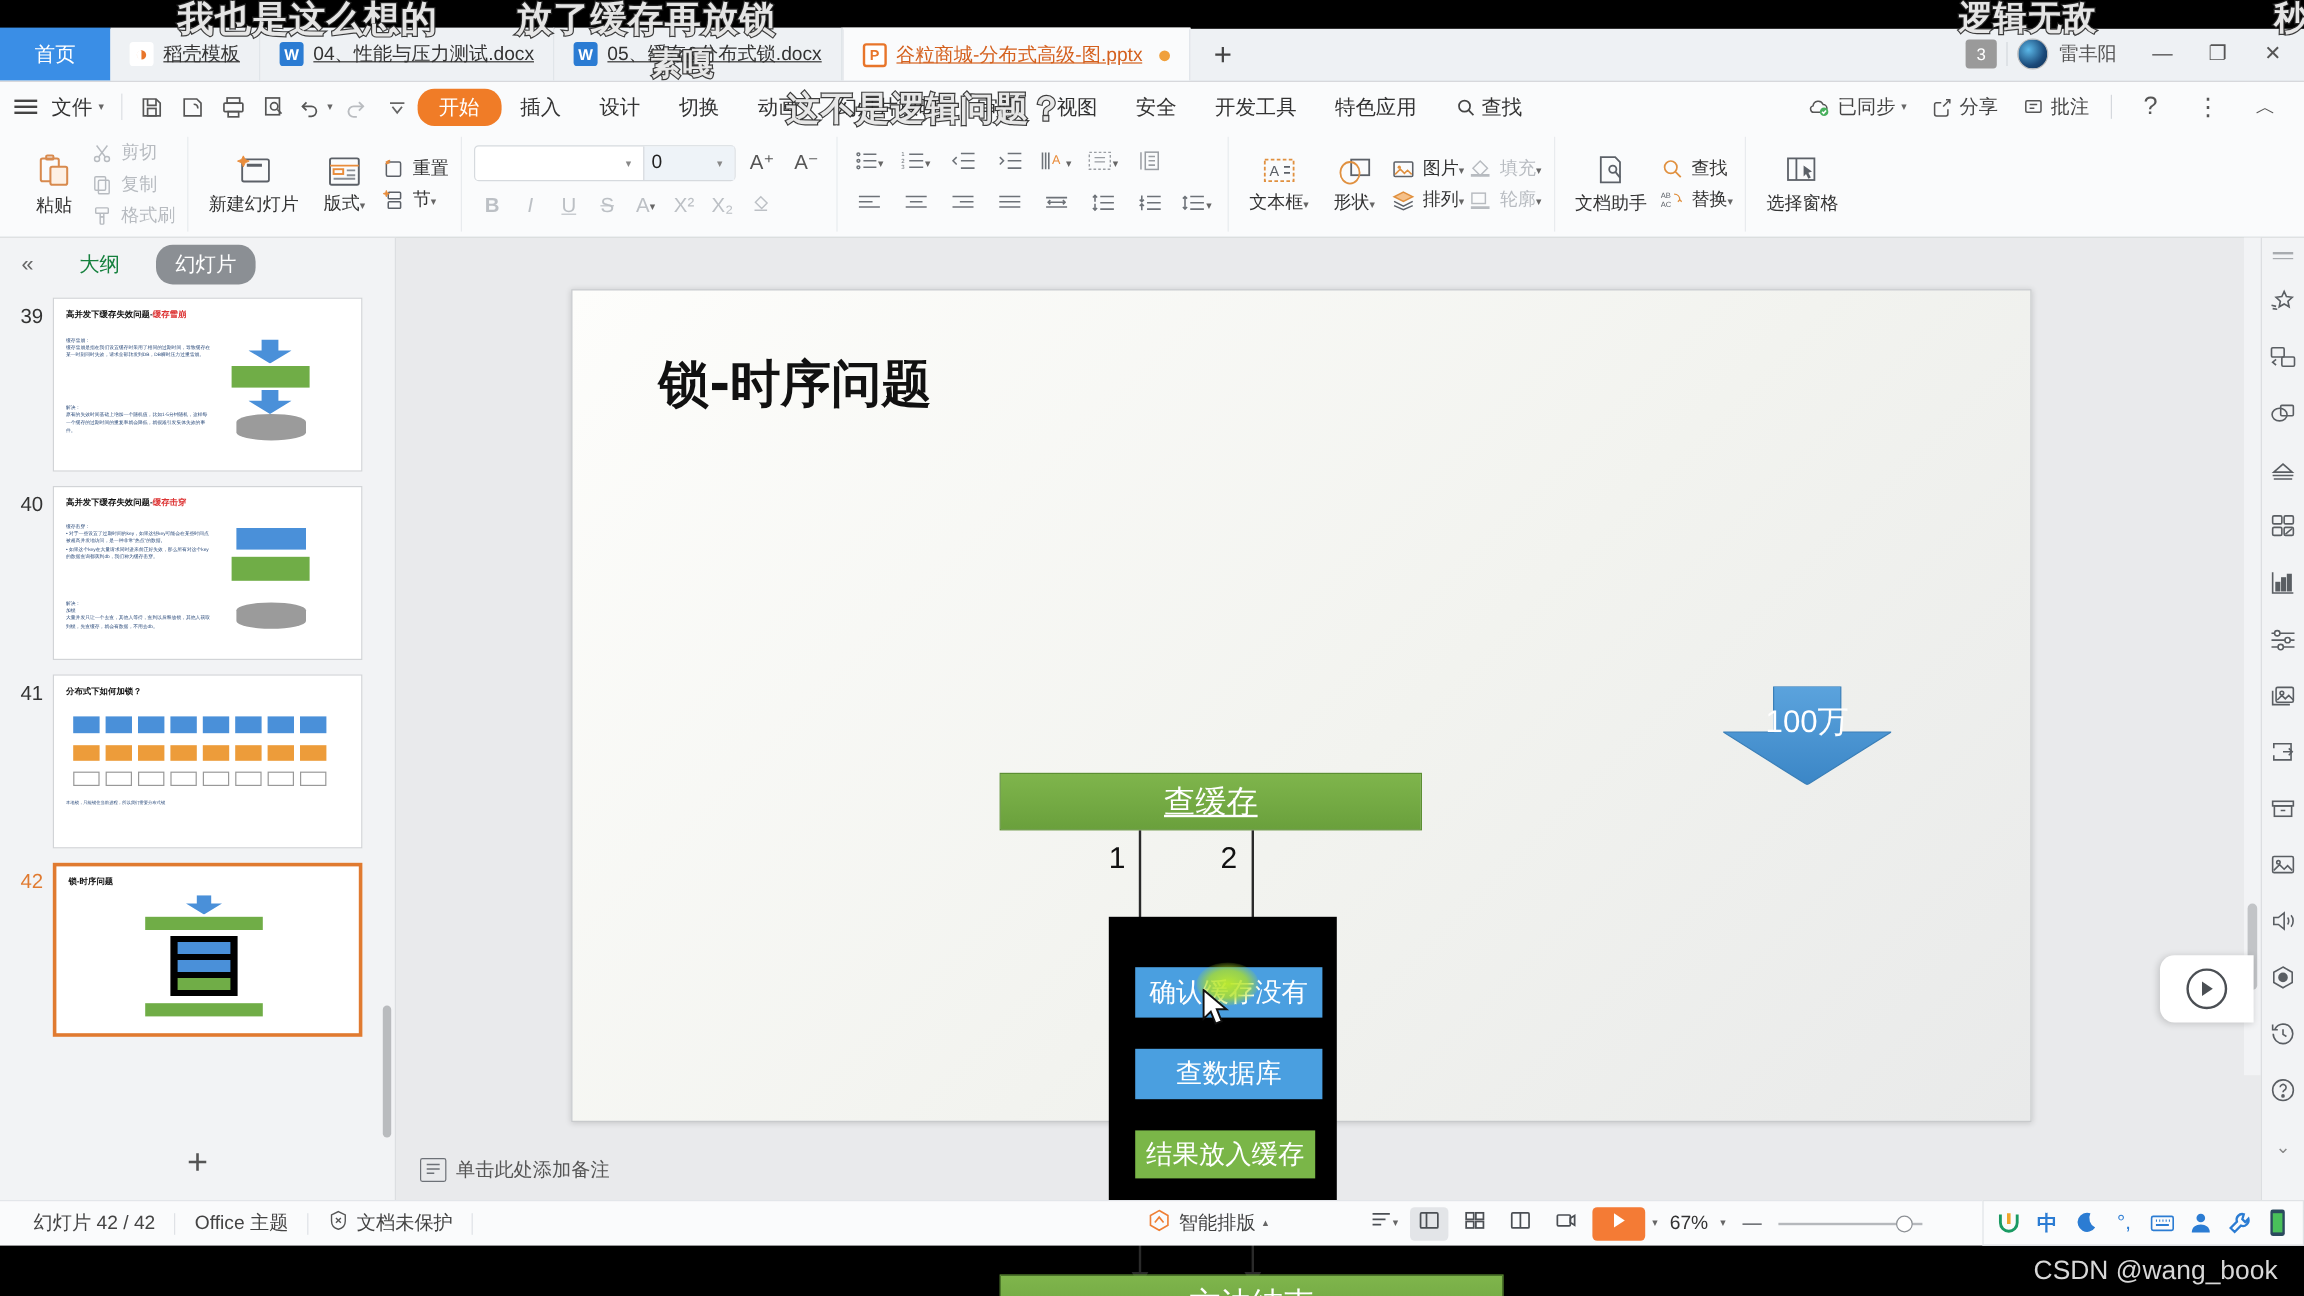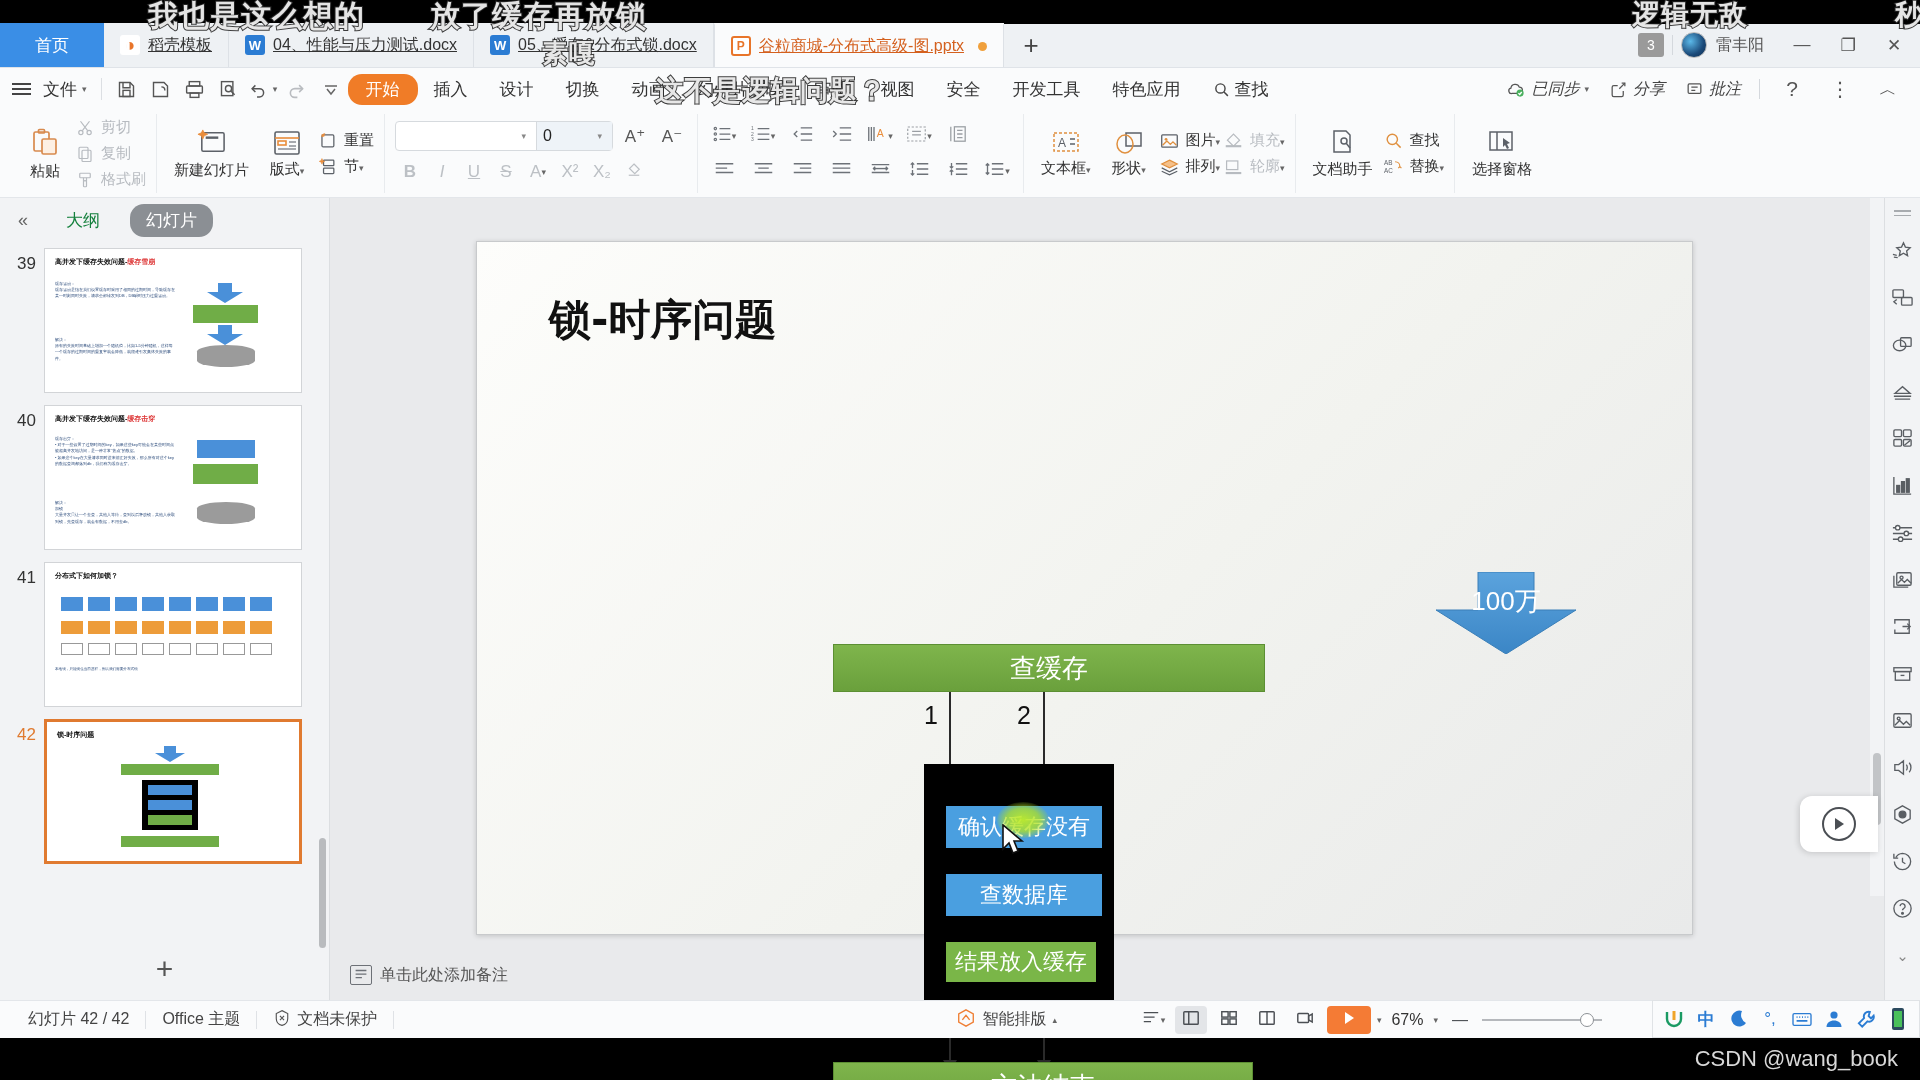--- a/index.html
+++ b/index.html
@@ -26,21 +26,21 @@
   }
 
   
   .tabbar {
     position: absolute; left: 0; top: 24px; width: 1920px; height: 44px;
     background: #eef1f4;
     display: flex; align-items: flex-end;
     border-bottom: 1px solid #dfe3e8;
   }
   .home-tab {
-    width: 104px; height: 44px; background: #3a8ee6; color: #fff;
+    width: 92px; height: 44px; background: #3a8ee6; color: #fff;
     display: flex; align-items: center; justify-content: center;
     font-size: 17px;
   }
   .doc-tab {
     height: 44px; padding: 0 16px;
     display: flex; align-items: center; gap: 8px;
     font-size: 16px; color: #333;
     border-right: 1px solid #dde1e6;
     background: #eef1f4;
     max-width: 330px;
@@ -80,21 +80,21 @@
     background: #fafbfc; display: flex; align-items: center; padding-left: 12px; gap: 0;
   }
   .hamburger { display: flex; flex-direction: column; gap: 3px; margin-right: 6px; }
   .hamburger i { display: block; width: 19px; height: 2px; background: #444; }
   .file-menu { display: flex; align-items: center; gap: 5px; font-size: 17px; color: #333; padding: 0 6px; }
   .qicon { width: 34px; height: 32px; display: flex; align-items: center; justify-content: center; color: #555; }
   .rb-sep { width: 1px; height: 22px; background: #dcdfe3; margin: 0 8px; }
   .rtab { font-size: 17px; color: #333; padding: 4px 16px; white-space: nowrap; }
   .rtab.active { background: #f07c27; color: #fff; border-radius: 14px; padding: 4px 18px; }
   .ribbon-right { margin-left: auto; display: flex; align-items: center; gap: 4px; padding-right: 10px; }
-  .rr-item { display: flex; align-items: center; gap: 5px; font-size: 16px; color: #444; padding: 3px 8px; font-style: italic; }
+  .rr-item { display: flex; align-items: center; gap: 5px; font-size: 16px; color: #444; padding: 3px 8px; }
   .caret { font-size: 9px; color: #666; }
 
   
   .ribbon {
     position: absolute; left: 0; top: 110px; width: 1920px; height: 88px;
     background: #fafbfc; border-bottom: 1px solid #e3e6ea;
     display: flex; align-items: stretch; padding: 4px 8px;
   }
   .grp { display: flex; align-items: center; gap: 4px; padding: 0 10px; border-right: 1px solid #e8ebee; }
   .grp:last-child { border-right: none; }
@@ -905,21 +905,21 @@
               <linearGradient id="agrad" x1="0" y1="0" x2="0" y2="1">
                 <stop offset="0" stop-color="#5ba3dd"></stop>
                   <stop offset="1" stop-color="#3b86c6"></stop>
               </linearGradient>
             </defs>
             <path d="M42 0h56v38h42L70 82 0 38h42z" fill="url(#agrad)" stroke="#3a7fb8" stroke-width="1"></path>
           </svg>
           <div class="ad-100">100万</div>
         </div>
 
-        <div class="gbar" style="left:356px;top:402px;width:432px;height:48px;">
+        <div class="gbar" style="left:356px;top:402px;width:352px;height:48px;text-decoration:underline;">
           <span>查缓存</span>
         </div>
 
         <div class="vline" style="left:472px;top:450px;height:74px;"></div>
         <div class="vline" style="left:566px;top:450px;height:74px;"></div>
         <div class="lnum" style="left:447px;top:459px;">
           <span>1</span>
         </div>
         <div class="lnum" style="left:540px;top:459px;">
           <span>2</span>

